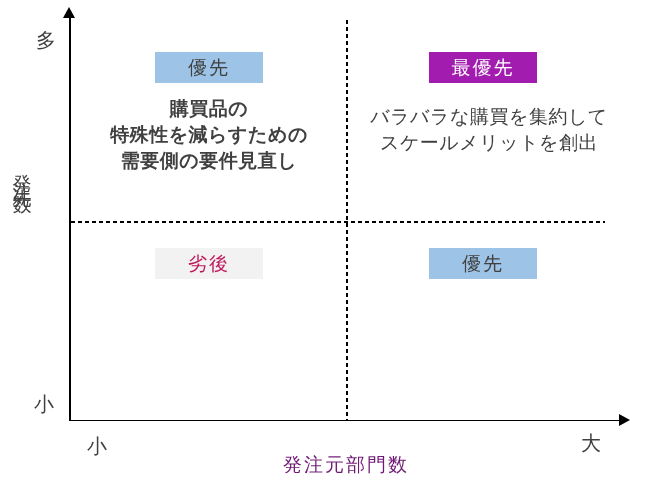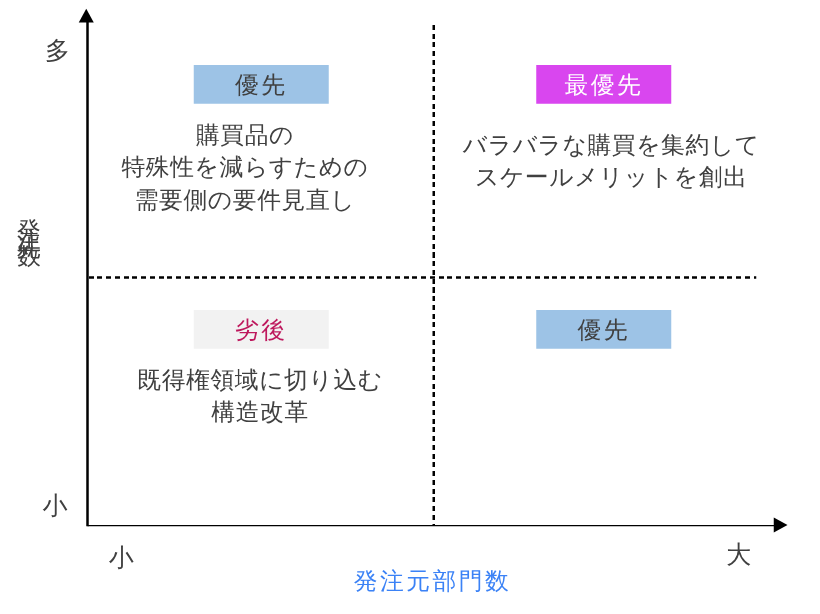--- a/index.html
+++ b/index.html
@@ -24,36 +24,36 @@
             background:repeating-linear-gradient(to right,#000 0 4px,transparent 4px 7px); }
   
   .axis-cap { position:absolute; font-size:20px; color:#404040; }
   .cap-many { left:36px; top:27px; }
   .cap-few-y { left:34px; top:391px; }
   .cap-few-x { left:87px; top:433px; }
   .cap-large { left:581px; top:430px; }
   .y-title { position:absolute; left:9px; top:159px; writing-mode:vertical-rl;
              text-orientation:upright; font-size:19px; letter-spacing:7px; color:#404040; }
   .x-title { position:absolute; left:346px; top:452px; transform:translateX(-50%);
-             font-size:19px; letter-spacing:2px; white-space:nowrap; color:#3b82f6; }
+             font-size:19px; letter-spacing:2px; white-space:nowrap; color:#701a75; }
   
   .badge { position:absolute; width:108px; height:31px; display:flex;
            align-items:center; justify-content:center;
            font-size:19px; letter-spacing:2px; }
   .badge-light { background:#9DC3E6; color:#404040; }
-  .badge-dark  { background:#d946ef; color:#ffffff; }
+  .badge-dark  { background:#a21caf; color:#ffffff; }
   .badge-gray  { background:#F2F2F2; color:#be185d; }
   .badge-tl { left:155px; top:52px; }
   .badge-tr { left:429px; top:52px; }
   .badge-bl { left:155px; top:248px; }
   .badge-br { left:429px; top:248px; }
   
   .desc { position:absolute; text-align:center; font-size:19px; line-height:26px;
           letter-spacing:0.5px; white-space:pre-line; color:#404040; }
-  .desc-tl { left:56px;  top:96px;  width:280px; }
+  .desc-tl { left:69px;  top:96px;  width:280px;font-weight:bold; }
   .desc-tr { left:347px; top:104px;  width:284px; }
   .desc-bl { left:68px;  top:292px; width:280px; }
   .desc-br { left:347px; top:292px; width:284px; }
 </style>
 </head>
 <body>
 
 <div class="canvas">
 
   <div class="y-line"></div>
@@ -74,18 +74,16 @@
   <div class="badge badge-light badge-tl">優先</div>
   <div class="desc desc-tl">購買品の
 特殊性を減らすための
 需要側の要件見直し</div>
 
   <div class="badge badge-dark badge-tr">最優先</div>
   <div class="desc desc-tr">バラバラな購買を集約して
 スケールメリットを創出</div>
 
   <div class="badge badge-gray badge-bl">劣後</div>
-  <div class="desc desc-bl">既得権領域に切り込む
-構造改革</div>
 
   <div class="badge badge-light badge-br">優先</div>
 
 </div>
 
 </body></html>

